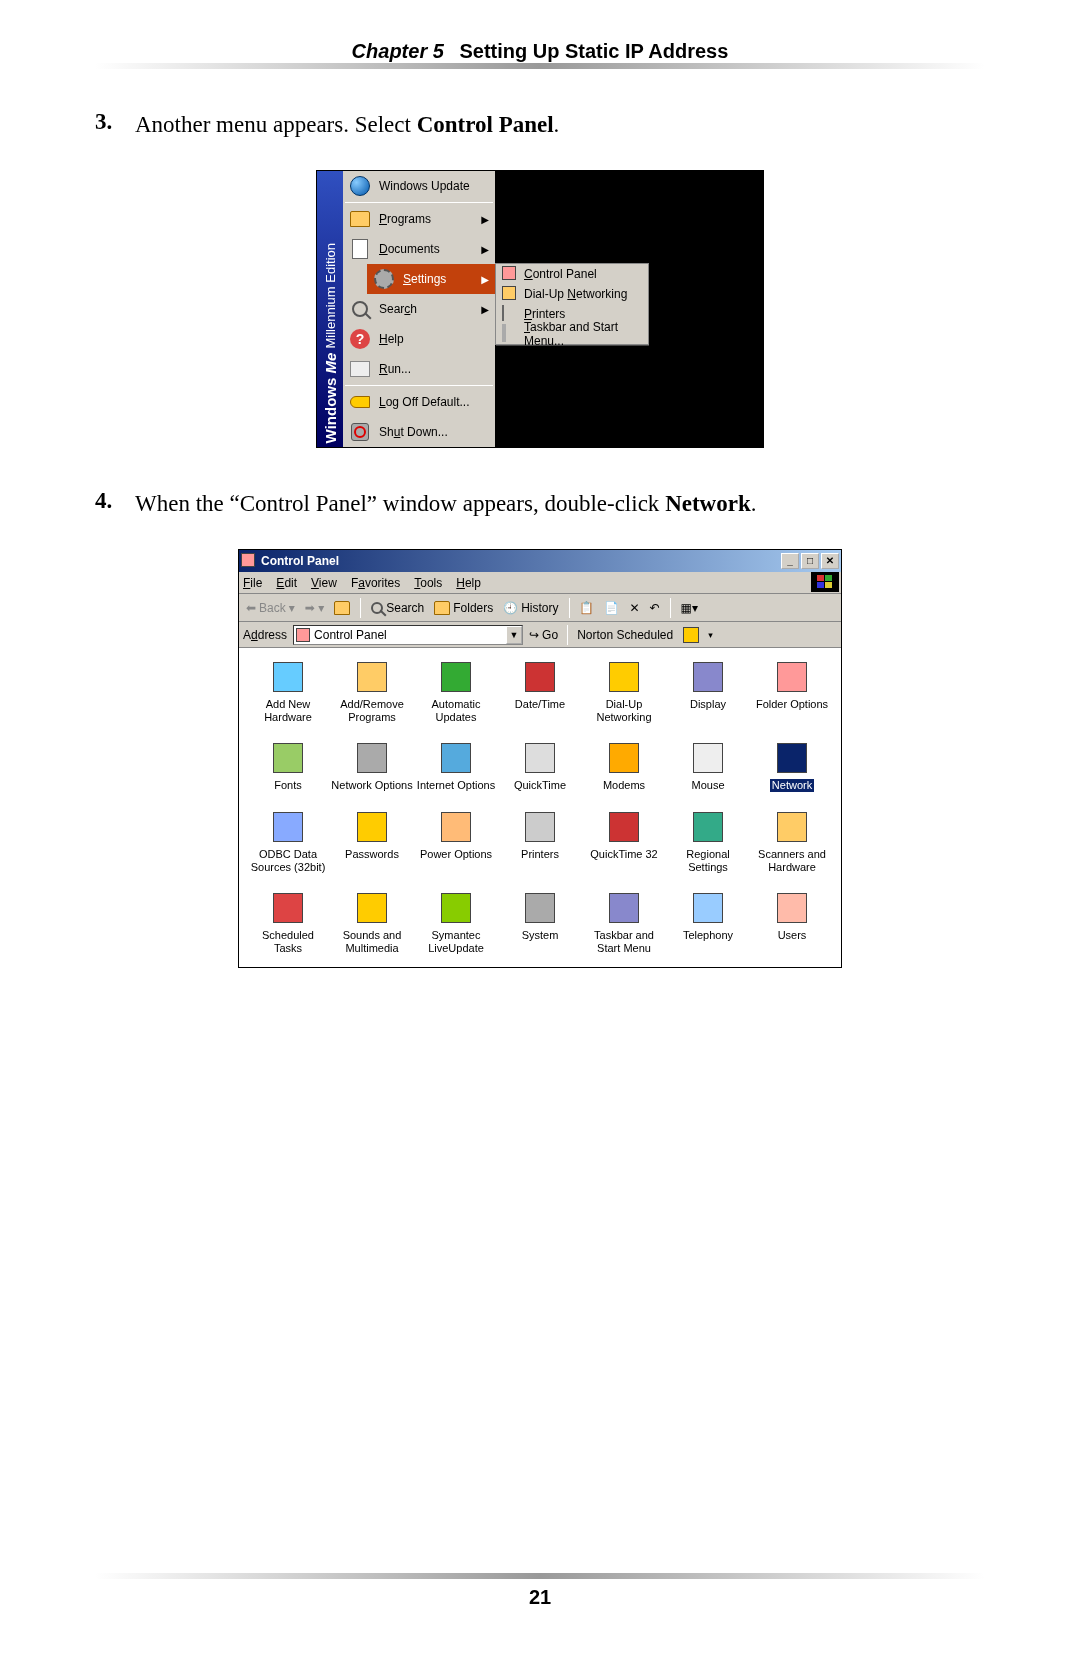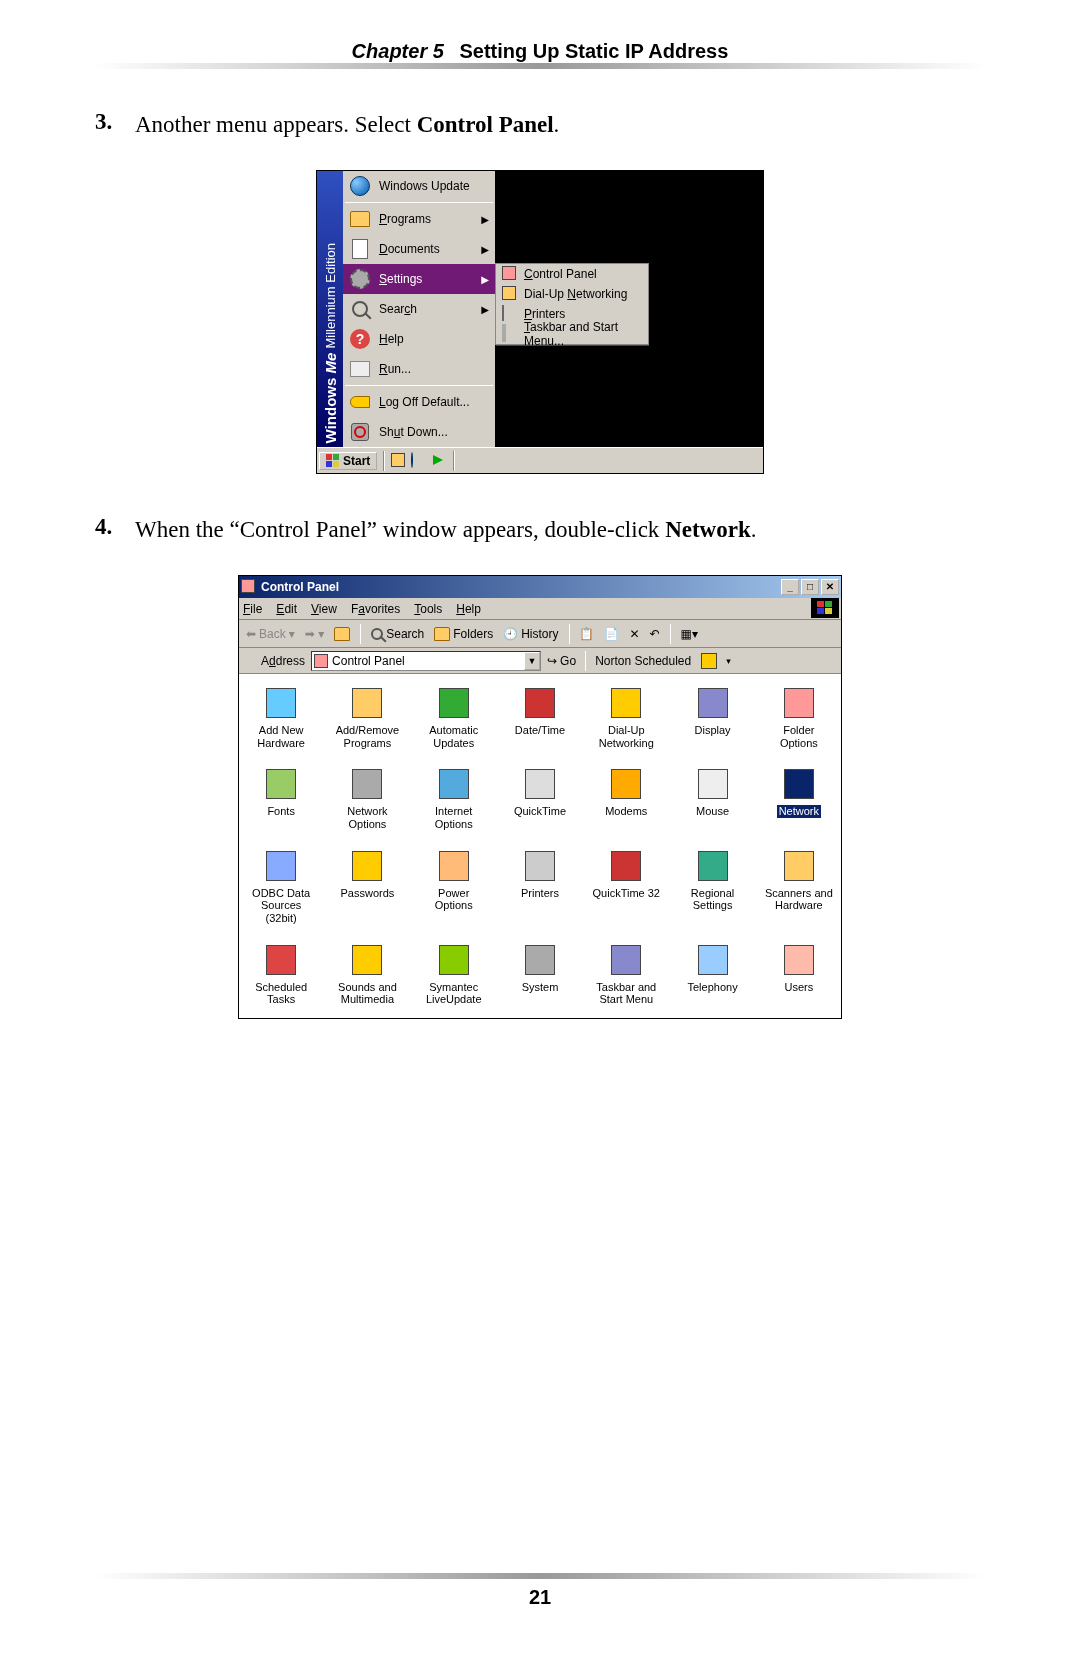--- a/index.html
+++ b/index.html
@@ -97,21 +97,21 @@
     display: flex;
     flex-direction: column;
   }
   .startmenu-item {
     display: flex;
     align-items: center;
     padding: 4px 6px;
     height: 30px;
     position: relative;
   }
-  .startmenu-item.highlighted { background: #701a75; color: #fff; }
+  .startmenu-item.highlighted { background: #c2410c; color: #fff; margin-left: 24px; }
   .startmenu-item .icon { width: 22px; height: 22px; margin-right: 8px; flex-shrink:0; display:flex; align-items:center; justify-content:center; }
   .startmenu-item .label { flex: 1; }
   .startmenu-item .arrow { font-size: 10px; color: #000; }
   .startmenu-item.highlighted .arrow { color: #fff; }
   .startmenu-sep { height: 1px; background: #888; margin: 1px 2px; border-bottom: 1px solid #fff; }
   .submenu-col {
     background: #d4d0c8;
     width: 154px;
     align-self: flex-start;
     margin-top: 92px;
@@ -202,21 +202,21 @@
     border-bottom: 1px solid #888;
     height: 28px;
     gap: 4px;
   }
   .tb-sep { width:1px; height:20px; background:#888; border-right:1px solid #fff; margin:0 3px; }
   .tb-btn { display:flex; align-items:center; gap:3px; padding:2px 3px; }
   .tb-btn.disabled { color: #888; }
   .addressbar {
     display: flex;
     align-items: center;
-    padding: 2px 22px;
+    padding: 2px 4px;
     border-bottom: 1px solid #888;
     height: 26px;
     gap: 6px;
   }
   .addr-input {
     flex: 0 0 230px;
     background: #fff;
     border: 1px inset #888;
     height: 20px;
     display: flex;
@@ -232,21 +232,21 @@
     border: 1px outset #fff;
     display:flex; align-items:center; justify-content:center;
     font-size:9px;
   }
   .go-btn { display:flex; align-items:center; gap:3px; }
   .icon-grid {
     background: #fff;
     padding: 12px 8px;
     display: grid;
     grid-template-columns: repeat(7, 1fr);
-    gap: 18px 18px;
+    gap: 18px 2px;
   }
   .cp-item {
     text-align: center;
     font-size: 11px;
     line-height: 1.15;
     color: #000;
     display:flex;
     flex-direction:column;
     align-items:center;
   }
@@ -395,40 +395,20 @@
       <div class="submenu-item">
         <span class="icon"><span class="ico-printer" style="width:14px;height:12px;"></span></span>
         <span><span class="u">P</span>rinters</span>
       </div>
       <div class="submenu-item">
         <span class="icon"><span class="ico-monitor" style="width:14px;height:12px;"></span></span>
         <span><span class="u">T</span>askbar and Start Menu...</span>
       </div>
     </div>
     <div class="black-area"></div>
-  </div>
-  <div class="taskbar">
-    <div class="start-btn">
-      <svg width="14" height="14">
-          <rect x="0" y="0" width="6" height="6" fill="#d33"></rect>
-          <rect x="7" y="0" width="6" height="6" fill="#3a3"></rect>
-          <rect x="0" y="7" width="6" height="6" fill="#33d"></rect>
-          <rect x="7" y="7" width="6" height="6" fill="#dc3"></rect>
-        </svg>
-      <span>Start</span>
-    </div>
-    <div class="task-divider"></div>
-    <span class="tray-icon"><span class="ico" style="width:14px;height:14px;background:#fc6;"></span></span>
-    <span class="tray-icon"><span class="ico-globe" style="width:14px;height:14px;"></span></span>
-    <span class="tray-icon">
-        <svg width="14" height="14">
-          <polygon points="2,2 12,7 2,12" fill="#0a0"></polygon>
-        </svg>
-      </span>
-    <div class="task-divider"></div>
   </div>
 </div>
 
 <ol class="instruction-list">
   <li>
     <div class="step-num">4.</div>
     <div class="step-text">
       <span>When the “Control Panel” window appears, double-click </span><b>Network</b><span>.</span>
     </div>
   </li>

